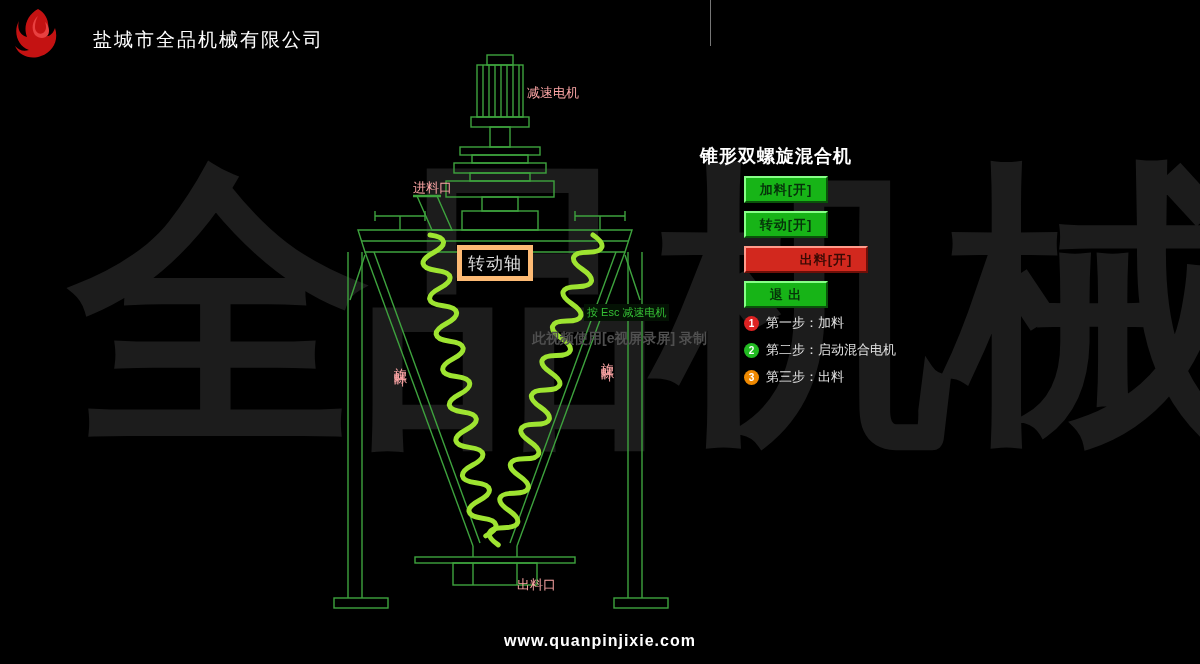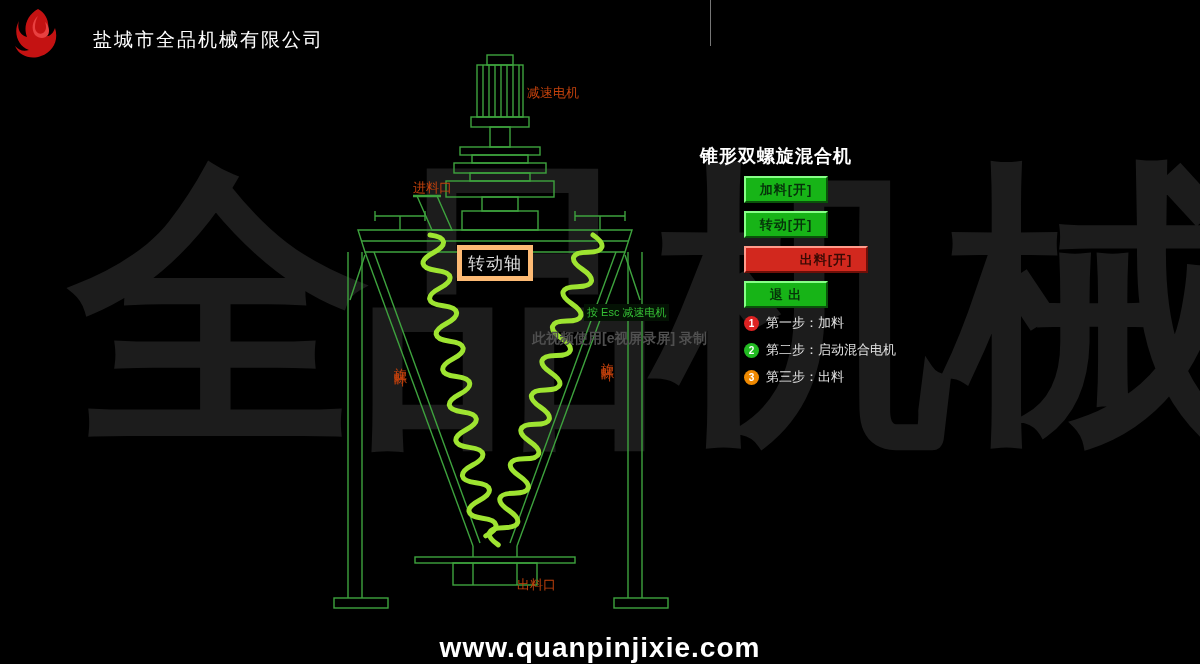--- a/index.html
+++ b/index.html
@@ -16,21 +16,21 @@
   
   .logo{position:absolute;left:12px;top:6px;width:52px;height:52px;z-index:3;}
   .company-name{
     position:absolute;left:72px;top:27px;z-index:3;
     color:#ffffff;font-size:19px;font-weight:normal;letter-spacing:2px;margin-left:21px;
   }
   .artifact-line{position:absolute;left:710px;top:0;width:1px;height:46px;background:#777;z-index:2;}
   
   .diagram-svg{position:absolute;left:330px;top:45px;z-index:2;}
   .diag-label{
-    position:absolute;z-index:3;color:#c2410c;font-size:13px;white-space:nowrap;
+    position:absolute;z-index:3;color:#fca5a5;font-size:13px;white-space:nowrap;
   }
   .vert{writing-mode:vertical-rl;text-orientation:upright;letter-spacing:3px;}
   .shaft-box{
     position:absolute;left:457px;top:245px;width:66px;height:26px;z-index:4;
     background:#000;border:5px solid #fdba74;color:#dddddd;font-size:17px;
     display:flex;align-items:center;justify-content:center;letter-spacing:1px;
   }
   .esc-hint{
     position:absolute;left:584px;top:304px;z-index:4;
     color:#35c035;font-size:11px;background:#041204;padding:1px 3px;white-space:nowrap;
@@ -66,21 +66,21 @@
     display:flex;align-items:center;justify-content:center;
     color:#fff;font-size:10px;font-weight:bold;
   }
   .badge-red{background:#dd2222;}
   .badge-green{background:#22bb22;}
   .badge-orange{background:#ee8800;}
   .step-text{color:#e2e2e2;font-size:13px;white-space:nowrap;}
   
   .footer-url{
     position:absolute;left:0;right:0;top:632px;z-index:3;text-align:center;
-    color:#ffffff;font-size:28px;font-weight:bold;letter-spacing:1px;
+    color:#ffffff;font-size:16px;font-weight:bold;letter-spacing:1px;
   }
 </style>
 </head>
 <body>
 
 <div id="screen">
 
   <div class="bg-watermark">全品机械</div>
 
   <svg class="logo" viewBox="0 0 52 52">

